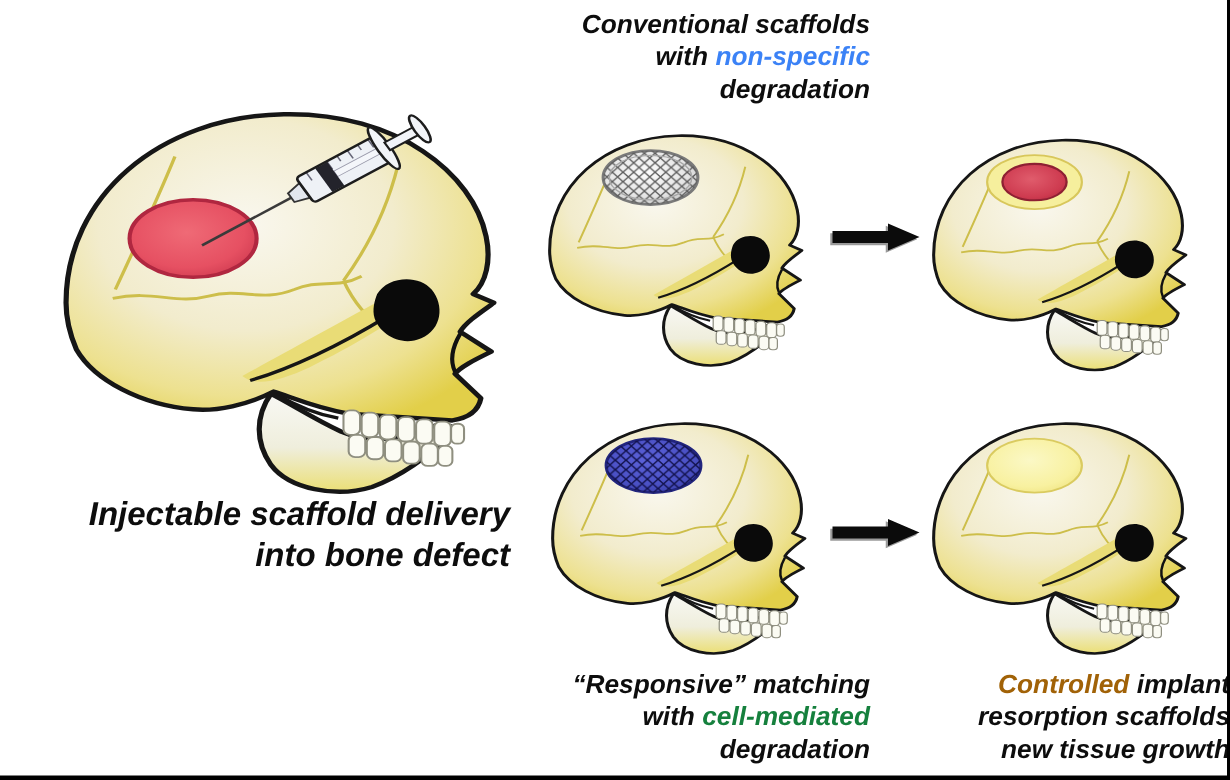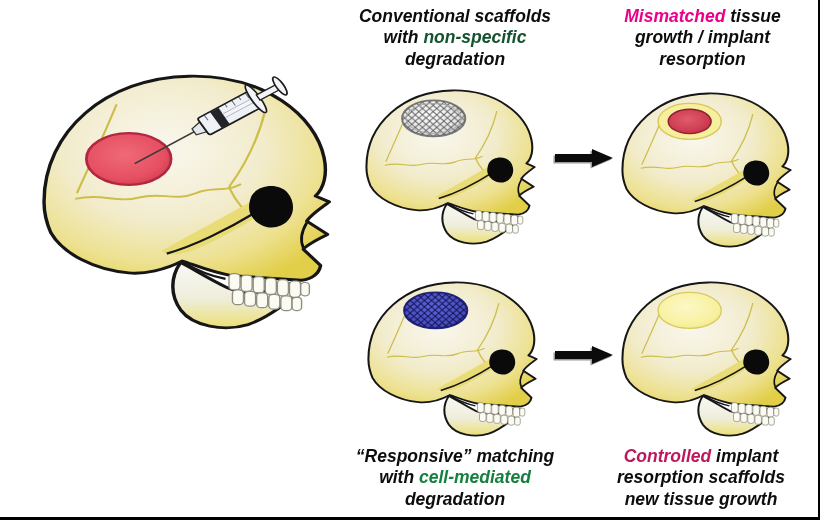--- a/index.html
+++ b/index.html
@@ -3,21 +3,21 @@
 <meta charset="utf-8">
 <style>
   html,body{margin:0;padding:0;background:#ffffff;}
   .stage{
     position:relative;width:820px;height:520px;background:#ffffff;
     overflow:hidden;box-sizing:border-box;
     border-right:2px solid #000;border-bottom:3px solid #000;
     font-family:"Liberation Sans", sans-serif;
   }
   .caption{
-    position:absolute;text-align:center;font-weight:bold;font-style:italic;
+    position:absolute;text-align:right;font-weight:bold;font-style:italic;
     color:#0d0d0d;white-space:pre-line;
   }
   .cap-sm{font-size:17.5px;line-height:1.22;}
   .cap-lg{font-size:22px;line-height:1.22;}
   .cap-injection{left:0;top:330px;width:340px;}
   .cap-conventional{left:330px;top:6px;width:250px;}
   .cap-mismatched{left:585px;top:6px;width:235px;}
   .cap-responsive{left:330px;top:446px;width:250px;}
   .cap-controlled{left:582px;top:446px;width:238px;}
   .panel-svg{position:absolute;display:block;}
@@ -190,26 +190,25 @@
     </g>
   </svg>
 
   <svg class="arrow-svg arrow-top" width="62" height="22" viewBox="-2 -1 62 22">
     <use href="#blockArrow"></use>
   </svg>
   <svg class="arrow-svg arrow-bottom" width="62" height="22" viewBox="-2 -1 62 22">
     <use href="#blockArrow"></use>
   </svg>
 
+  <div class="caption cap-lg cap-injection"><span>Injectable scaffold delivery
+into bone defect</span></div>
   <div class="caption cap-sm cap-conventional"><span>Conventional scaffolds
-with </span><span style="color: #14532d;">non-specific</span><span>
+with </span><span style="color: #3b82f6;">non-specific</span><span>
 degradation</span></div>
-  <div class="caption cap-sm cap-mismatched"><span style="color: rgb(235, 0, 139);">Mismatched</span><span> tissue
-growth / implant
-resorption</span></div>
   <div class="caption cap-sm cap-responsive"><span>“Responsive” matching
 with </span><span style="color: #15803d;">cell-mediated</span><span>
 degradation</span></div>
-  <div class="caption cap-sm cap-controlled"><span style="color: #be185d;">Controlled</span><span> implant
+  <div class="caption cap-sm cap-controlled"><span style="color: #a16207;">Controlled</span><span> implant
 resorption scaffolds
 new tissue growth</span></div>
 
 </div>
 
 </body></html>

